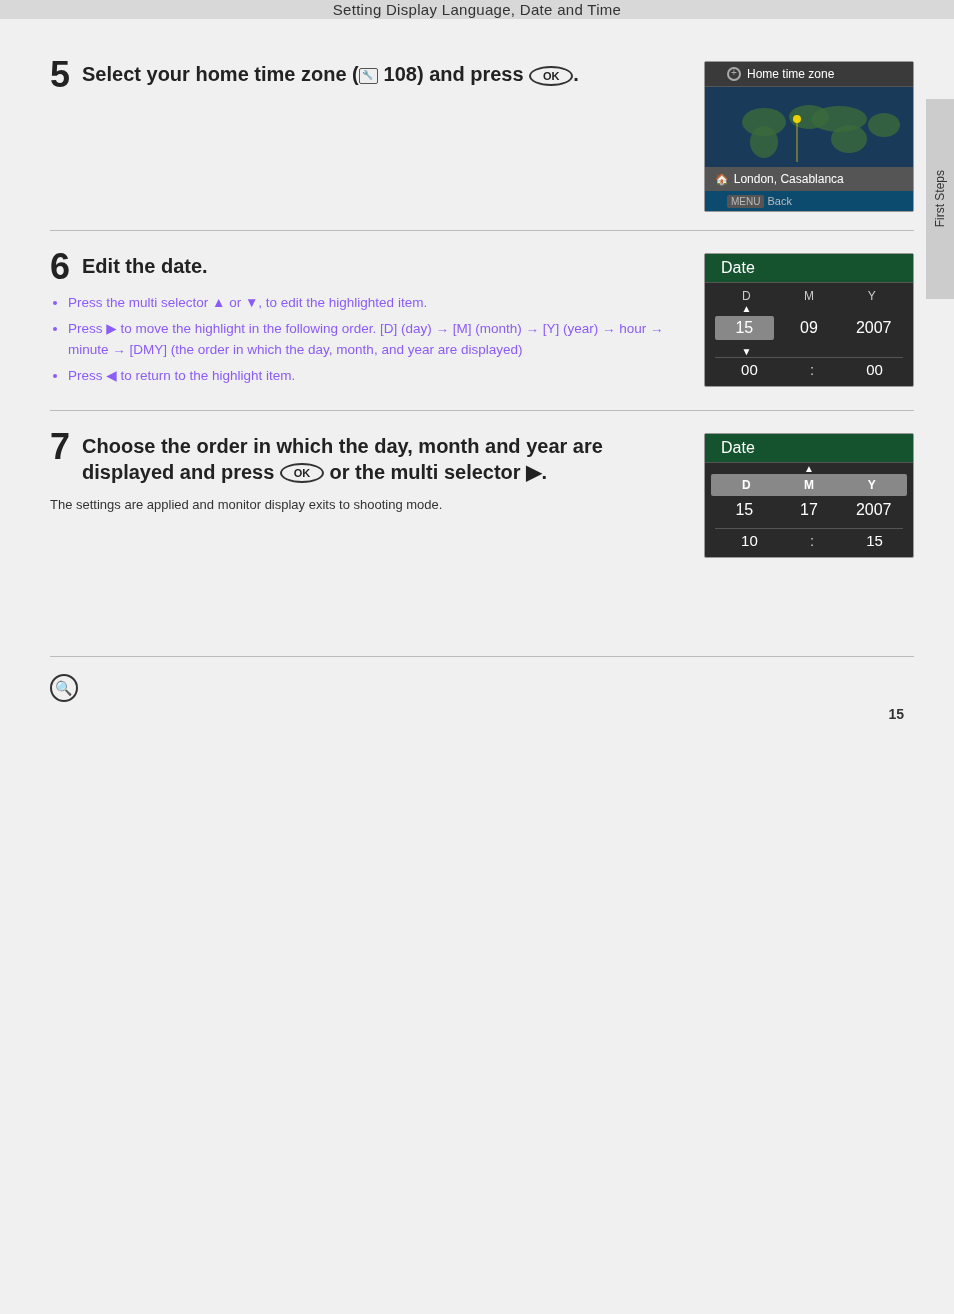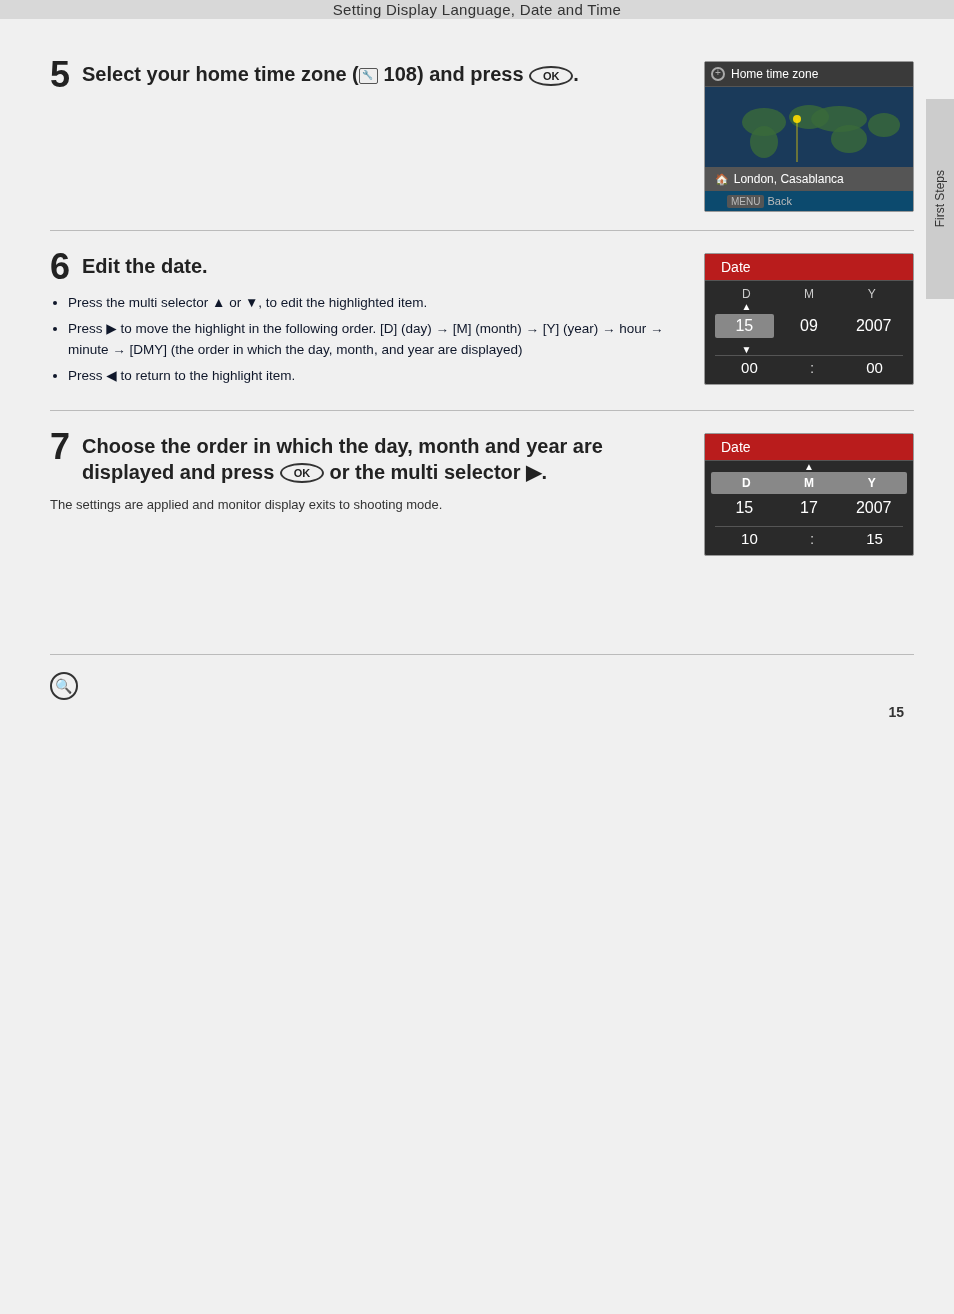--- a/index.html
+++ b/index.html
@@ -74,21 +74,21 @@
       font-size: 20px;
       font-weight: bold;
       margin-bottom: 10px;
       line-height: 1.3;
       display: block;
     }
 
     .step-body {
       font-size: 13.5px;
       line-height: 1.55;
-      color: #0f172a;
+      color: #8b5cf6;
     }
 
     .step-body ul {
       padding-left: 18px;
       margin-top: 4px;
     }
 
     .step-body ul li {
       margin-bottom: 5px;
     }
@@ -107,21 +107,21 @@
       border: 1px solid #999;
       background: #2a2a2a;
       color: #fff;
       font-size: 13px;
       border-radius: 2px;
       overflow: hidden;
     }
 
     .screen-title-bar {
       background: #3a3a3a;
-      padding: 5px 6px;
+      padding: 5px 22px;
       font-size: 12px;
       display: flex;
       align-items: center;
       gap: 6px;
       border-bottom: 1px solid #555;
     }
 
     .screen-title-bar .icon-circle {
       width: 14px;
       height: 14px;
@@ -173,23 +173,23 @@
       width: 210px;
       flex-shrink: 0;
       border: 1px solid #999;
       background: #2a2a2a;
       color: #fff;
       border-radius: 2px;
       overflow: hidden;
     }
 
     .date-header {
-      background: #b91c1c;
+      background: #14532d;
       padding: 5px 10px;
-      font-size: 14px;
+      font-size: 16px;
       display: flex;
       align-items: flex-start;
       gap: 6px;
       border-bottom: 1px solid #555;
     }
 
     .date-cols {
       display: flex;
       padding: 6px 10px 0 10px;
       justify-content: space-around;

